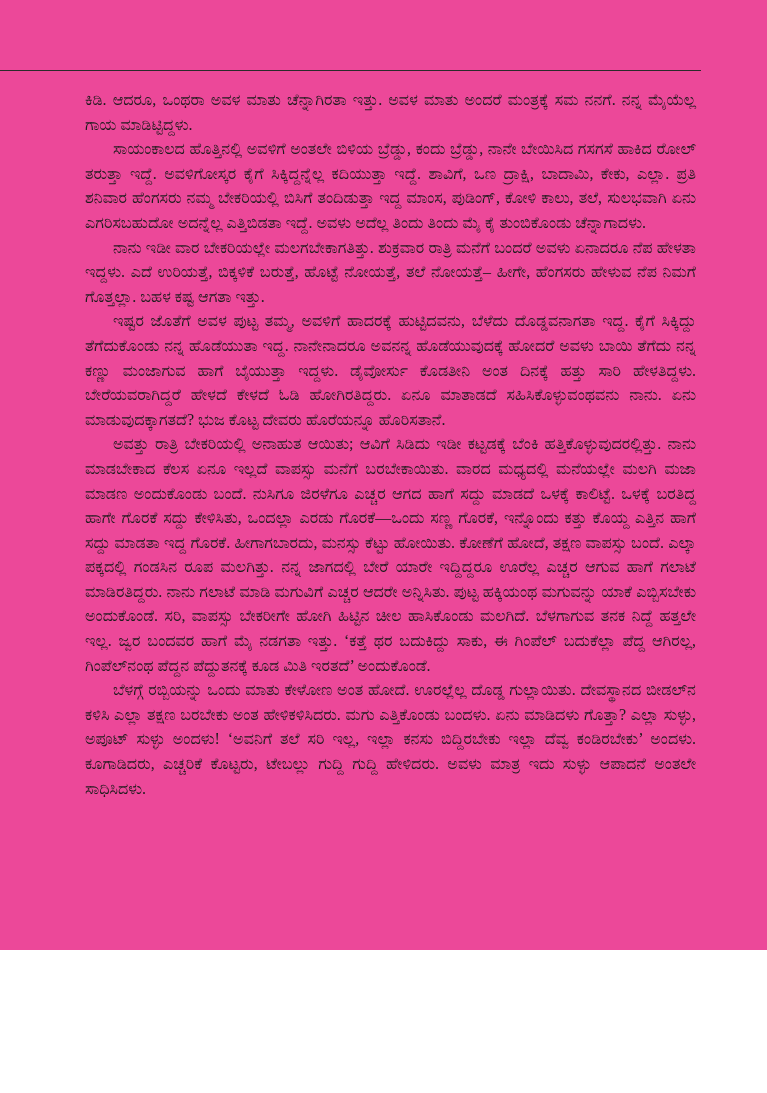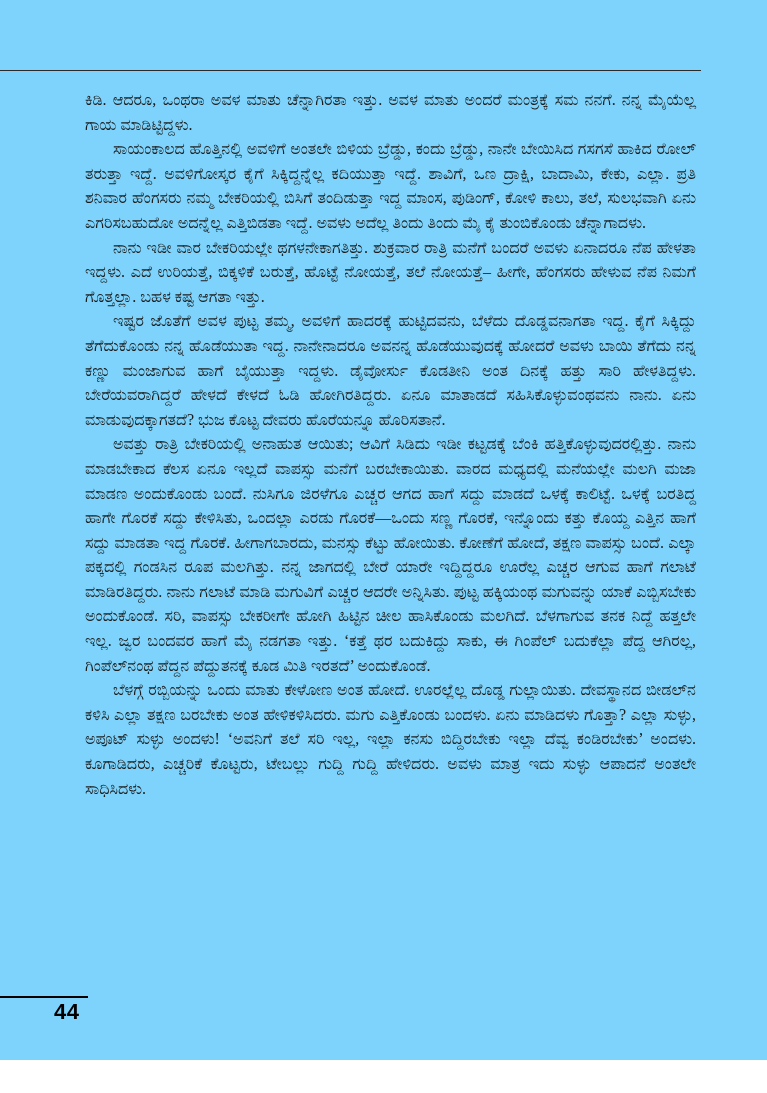--- a/index.html
+++ b/index.html
@@ -3,22 +3,22 @@
 <meta charset="utf-8">
 <style>
   html, body {
     margin: 0;
     padding: 0;
     background: #ffffff;
   }
   .page {
     position: relative;
     width: 767px;
-    height: 1060px;
-    background: #7dd3fc;
+    height: 950px;
+    background: #ec4899;
     overflow: hidden;
     font-family: "Liberation Serif", serif;
   }
   .top-rule {
     position: absolute;
     top: 70px;
     left: 0;
     width: 701px;
     height: 1px;
     background: #2b2b2b;
@@ -63,21 +63,21 @@
 </head>
 <body>
 
 <div class="page">
   <div class="top-rule"></div>
 
   <div class="text-block">
 
   <p class="para no-indent">ಕಿಡಿ. ಆದರೂ, ಒಂಥರಾ ಅವಳ ಮಾತು ಚೆನ್ನಾಗಿರತಾ ಇತ್ತು. ಅವಳ ಮಾತು ಅಂದರೆ ಮಂತ್ರಕ್ಕೆ ಸಮ ನನಗೆ. ನನ್ನ ಮೈಯೆಲ್ಲ ಗಾಯ ಮಾಡಿಟ್ಟಿದ್ದಳು.</p>
       <p class="para">ಸಾಯಂಕಾಲದ ಹೊತ್ತಿನಲ್ಲಿ ಅವಳಿಗೆ ಅಂತಲೇ ಬಿಳಿಯ ಬ್ರೆಡ್ಡು, ಕಂದು ಬ್ರೆಡ್ಡು, ನಾನೇ ಬೇಯಿಸಿದ ಗಸಗಸೆ ಹಾಕಿದ ರೋಲ್ ತರುತ್ತಾ ಇದ್ದೆ. ಅವಳಿಗೋಸ್ಕರ ಕೈಗೆ ಸಿಕ್ಕಿದ್ದನ್ನೆಲ್ಲ ಕದಿಯುತ್ತಾ ಇದ್ದೆ. ಶಾವಿಗೆ, ಒಣ ದ್ರಾಕ್ಷಿ, ಬಾದಾಮಿ, ಕೇಕು, ಎಲ್ಲಾ. ಪ್ರತಿ ಶನಿವಾರ ಹೆಂಗಸರು ನಮ್ಮ ಬೇಕರಿಯಲ್ಲಿ ಬಿಸಿಗೆ ತಂದಿಡುತ್ತಾ ಇದ್ದ ಮಾಂಸ, ಪುಡಿಂಗ್, ಕೋಳಿ ಕಾಲು, ತಲೆ, ಸುಲಭವಾಗಿ ಏನು ಎಗರಿಸಬಹುದೋ ಅದನ್ನೆಲ್ಲ ಎತ್ತಿಬಿಡತಾ ಇದ್ದೆ. ಅವಳು ಅದೆಲ್ಲ ತಿಂದು ತಿಂದು ಮೈ ಕೈ ತುಂಬಿಕೊಂಡು ಚೆನ್ನಾಗಾದಳು.</p>
-      <p class="para">ನಾನು ಇಡೀ ವಾರ ಬೇಕರಿಯಲ್ಲೇ ಥಗಳನೇಕಾಗತಿತ್ತು. ಶುಕ್ರವಾರ ರಾತ್ರಿ ಮನೆಗೆ ಬಂದರೆ ಅವಳು ಏನಾದರೂ ನೆಪ ಹೇಳತಾ ಇದ್ದಳು. ಎದೆ ಉರಿಯತ್ತೆ, ಬಿಕ್ಕಳಿಕೆ ಬರುತ್ತೆ, ಹೊಟ್ಟೆ ನೋಯತ್ತೆ, ತಲೆ ನೋಯತ್ತೆ– ಹೀಗೇ, ಹೆಂಗಸರು ಹೇಳುವ ನೆಪ ನಿಮಗೆ ಗೊತ್ತಲ್ಲಾ. ಬಹಳ ಕಷ್ಟ ಆಗತಾ ಇತ್ತು.</p>
+      <p class="para">ನಾನು ಇಡೀ ವಾರ ಬೇಕರಿಯಲ್ಲೇ ಮಲಗಬೇಕಾಗತಿತ್ತು. ಶುಕ್ರವಾರ ರಾತ್ರಿ ಮನೆಗೆ ಬಂದರೆ ಅವಳು ಏನಾದರೂ ನೆಪ ಹೇಳತಾ ಇದ್ದಳು. ಎದೆ ಉರಿಯತ್ತೆ, ಬಿಕ್ಕಳಿಕೆ ಬರುತ್ತೆ, ಹೊಟ್ಟೆ ನೋಯತ್ತೆ, ತಲೆ ನೋಯತ್ತೆ– ಹೀಗೇ, ಹೆಂಗಸರು ಹೇಳುವ ನೆಪ ನಿಮಗೆ ಗೊತ್ತಲ್ಲಾ. ಬಹಳ ಕಷ್ಟ ಆಗತಾ ಇತ್ತು.</p>
       <p class="para">ಇಷ್ಟರ ಜೊತೆಗೆ ಅವಳ ಪುಟ್ಟ ತಮ್ಮ, ಅವಳಿಗೆ ಹಾದರಕ್ಕೆ ಹುಟ್ಟಿದವನು, ಬೆಳೆದು ದೊಡ್ಡವನಾಗತಾ ಇದ್ದ. ಕೈಗೆ ಸಿಕ್ಕಿದ್ದು ತೆಗೆದುಕೊಂಡು ನನ್ನ ಹೊಡೆಯುತಾ ಇದ್ದ. ನಾನೇನಾದರೂ ಅವನನ್ನ ಹೊಡೆಯುವುದಕ್ಕೆ ಹೋದರೆ ಅವಳು ಬಾಯಿ ತೆಗೆದು ನನ್ನ ಕಣ್ಣು ಮಂಜಾಗುವ ಹಾಗೆ ಬೈಯುತ್ತಾ ಇದ್ದಳು. ಡೈವೋರ್ಸು ಕೊಡತೀನಿ ಅಂತ ದಿನಕ್ಕೆ ಹತ್ತು ಸಾರಿ ಹೇಳತಿದ್ದಳು. ಬೇರೆಯವರಾಗಿದ್ದರೆ ಹೇಳದೆ ಕೇಳದೆ ಓಡಿ ಹೋಗಿರತಿದ್ದರು. ಏನೂ ಮಾತಾಡದೆ ಸಹಿಸಿಕೊಳ್ಳುವಂಥವನು ನಾನು. ಏನು ಮಾಡುವುದಕ್ಕಾಗತದೆ? ಭುಜ ಕೊಟ್ಟ ದೇವರು ಹೊರೆಯನ್ನೂ ಹೊರಿಸತಾನೆ.</p>
       <p class="para">ಅವತ್ತು ರಾತ್ರಿ ಬೇಕರಿಯಲ್ಲಿ ಅನಾಹುತ ಆಯಿತು; ಆವಿಗೆ ಸಿಡಿದು ಇಡೀ ಕಟ್ಟಡಕ್ಕೆ ಬೆಂಕಿ ಹತ್ತಿಕೊಳ್ಳುವುದರಲ್ಲಿತ್ತು. ನಾನು ಮಾಡಬೇಕಾದ ಕೆಲಸ ಏನೂ ಇಲ್ಲದೆ ವಾಪಸ್ಸು ಮನೆಗೆ ಬರಬೇಕಾಯಿತು. ವಾರದ ಮಧ್ಯದಲ್ಲಿ ಮನೆಯಲ್ಲೇ ಮಲಗಿ ಮಜಾ ಮಾಡಣ ಅಂದುಕೊಂಡು ಬಂದೆ. ನುಸಿಗೂ ಜಿರಳೆಗೂ ಎಚ್ಚರ ಆಗದ ಹಾಗೆ ಸದ್ದು ಮಾಡದೆ ಒಳಕ್ಕೆ ಕಾಲಿಟ್ಟೆ. ಒಳಕ್ಕೆ ಬರತಿದ್ದ ಹಾಗೇ ಗೊರಕೆ ಸದ್ದು ಕೇಳಿಸಿತು, ಒಂದಲ್ಲಾ ಎರಡು ಗೊರಕೆ—ಒಂದು ಸಣ್ಣ ಗೊರಕೆ, ಇನ್ನೊಂದು ಕತ್ತು ಕೊಯ್ದ ಎತ್ತಿನ ಹಾಗೆ ಸದ್ದು ಮಾಡತಾ ಇದ್ದ ಗೊರಕೆ. ಹೀಗಾಗಬಾರದು, ಮನಸ್ಸು ಕೆಟ್ಟು ಹೋಯಿತು. ಕೋಣೆಗೆ ಹೋದೆ, ತಕ್ಷಣ ವಾಪಸ್ಸು ಬಂದೆ. ಎಲ್ಕಾ ಪಕ್ಕದಲ್ಲಿ ಗಂಡಸಿನ ರೂಪ ಮಲಗಿತ್ತು. ನನ್ನ ಜಾಗದಲ್ಲಿ ಬೇರೆ ಯಾರೇ ಇದ್ದಿದ್ದರೂ ಊರೆಲ್ಲ ಎಚ್ಚರ ಆಗುವ ಹಾಗೆ ಗಲಾಟೆ ಮಾಡಿರತಿದ್ದರು. ನಾನು ಗಲಾಟೆ ಮಾಡಿ ಮಗುವಿಗೆ ಎಚ್ಚರ ಆದರೇ ಅನ್ನಿಸಿತು. ಪುಟ್ಟ ಹಕ್ಕಿಯಂಥ ಮಗುವನ್ನು ಯಾಕೆ ಎಬ್ಬಿಸಬೇಕು ಅಂದುಕೊಂಡೆ. ಸರಿ, ವಾಪಸ್ಸು ಬೇಕರೀಗೇ ಹೋಗಿ ಹಿಟ್ಟಿನ ಚೀಲ ಹಾಸಿಕೊಂಡು ಮಲಗಿದೆ. ಬೆಳಗಾಗುವ ತನಕ ನಿದ್ದೆ ಹತ್ತಲೇ ಇಲ್ಲ. ಜ್ವರ ಬಂದವರ ಹಾಗೆ ಮೈ ನಡಗತಾ ಇತ್ತು. ‘ಕತ್ತೆ ಥರ ಬದುಕಿದ್ದು ಸಾಕು, ಈ ಗಿಂಪೆಲ್ ಬದುಕೆಲ್ಲಾ ಪೆದ್ದ ಆಗಿರಲ್ಲ, ಗಿಂಪೆಲ್‌ನಂಥ ಪೆದ್ದನ ಪೆದ್ದುತನಕ್ಕೆ ಕೂಡ ಮಿತಿ ಇರತದೆ’ ಅಂದುಕೊಂಡೆ.</p>
       <p class="para">ಬೆಳಗ್ಗೆ ರಬ್ಬಿಯನ್ನು ಒಂದು ಮಾತು ಕೇಳೋಣ ಅಂತ ಹೋದೆ. ಊರಲ್ಲೆಲ್ಲ ದೊಡ್ಡ ಗುಲ್ಲಾಯಿತು. ದೇವಸ್ಥಾನದ ಬೀಡಲ್‌ನ ಕಳಿಸಿ ಎಲ್ಲಾ ತಕ್ಷಣ ಬರಬೇಕು ಅಂತ ಹೇಳಿಕಳಿಸಿದರು. ಮಗು ಎತ್ತಿಕೊಂಡು ಬಂದಳು. ಏನು ಮಾಡಿದಳು ಗೊತ್ತಾ? ಎಲ್ಲಾ ಸುಳ್ಳು, ಅಪೂಟ್ ಸುಳ್ಳು ಅಂದಳು! ‘ಅವನಿಗೆ ತಲೆ ಸರಿ ಇಲ್ಲ, ಇಲ್ಲಾ ಕನಸು ಬಿದ್ದಿರಬೇಕು ಇಲ್ಲಾ ದೆವ್ವ ಕಂಡಿರಬೇಕು’ ಅಂದಳು. ಕೂಗಾಡಿದರು, ಎಚ್ಚರಿಕೆ ಕೊಟ್ಟರು, ಟೇಬಲ್ಲು ಗುದ್ದಿ ಗುದ್ದಿ ಹೇಳಿದರು. ಅವಳು ಮಾತ್ರ ಇದು ಸುಳ್ಳು ಆಪಾದನೆ ಅಂತಲೇ ಸಾಧಿಸಿದಳು.</p>
     </div>
 
   <div class="folio-rule"></div>
   <div class="folio-number">44</div>
 </div>
 
 </body></html>

